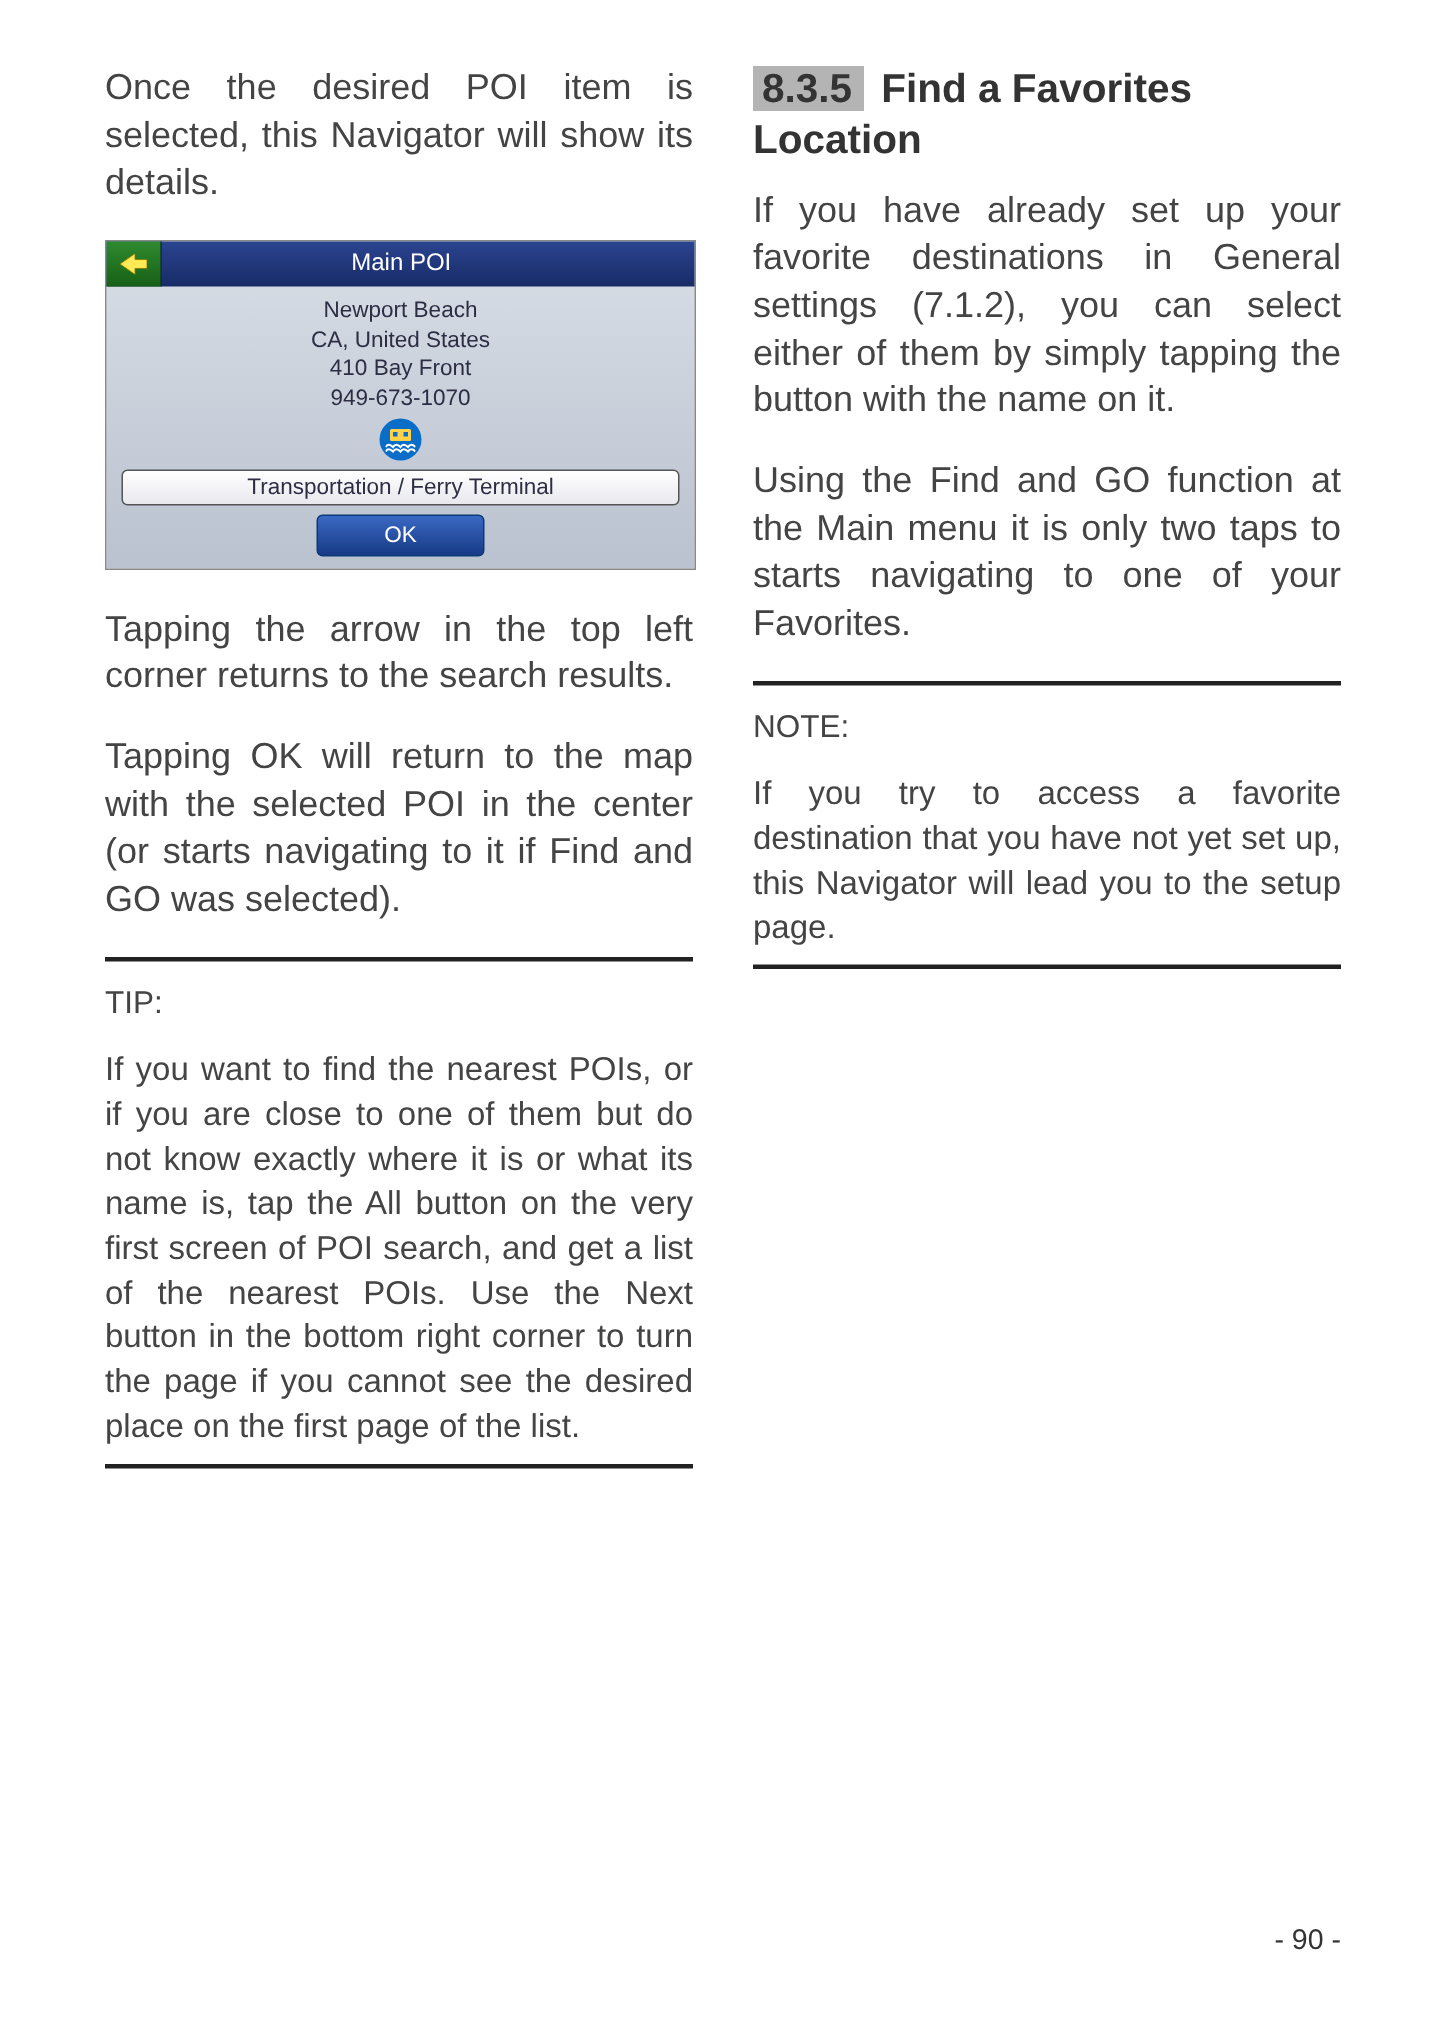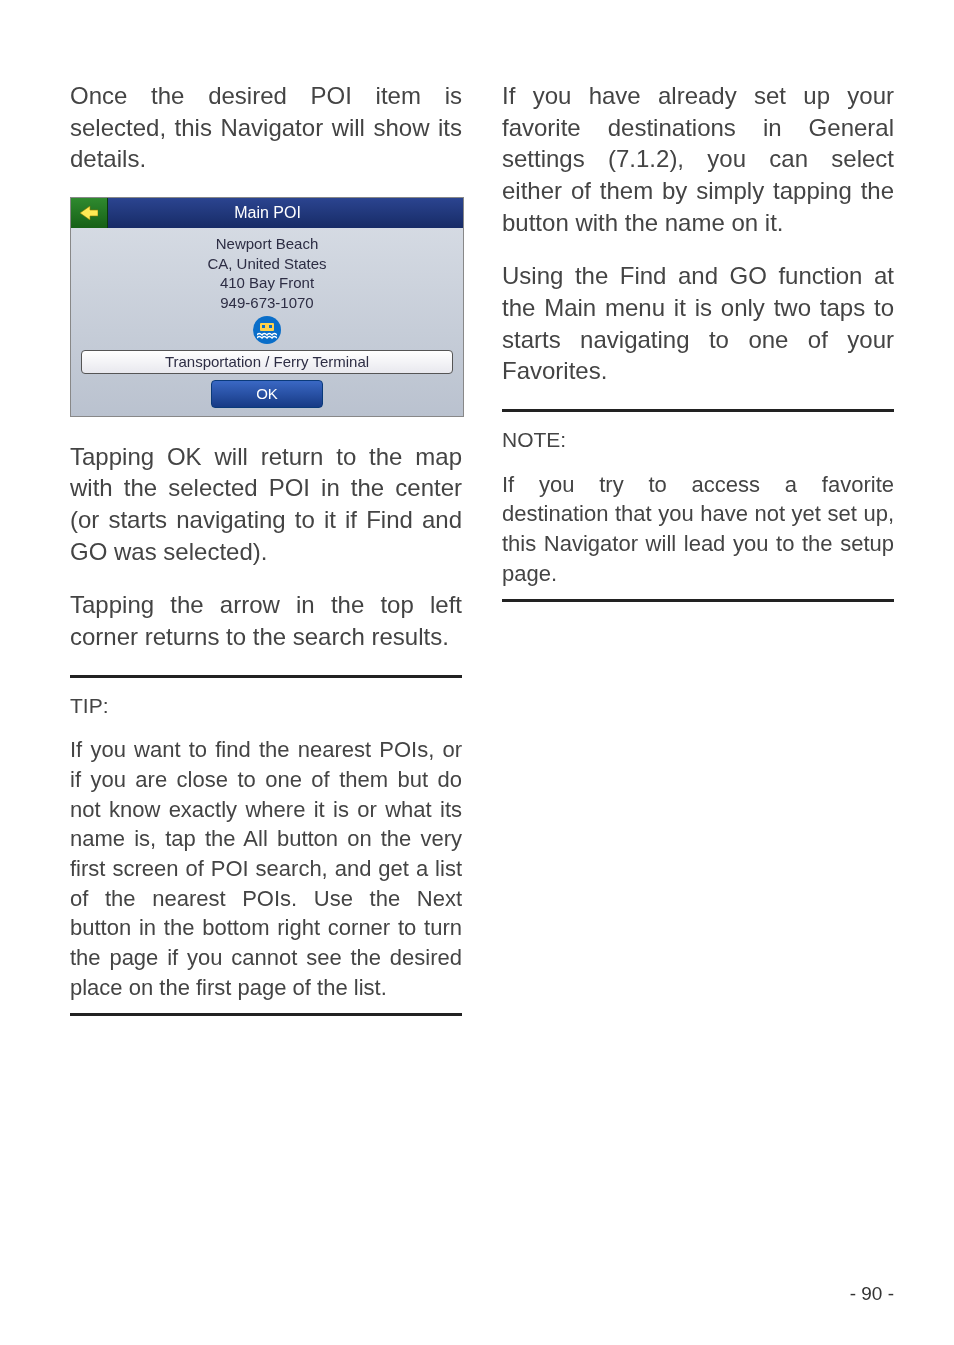--- a/index.html
+++ b/index.html
@@ -6,21 +6,21 @@
     margin: 0;
     padding: 0;
     background: #fff;
     font-family: Arial, Helvetica, sans-serif;
     color: #222;
   }
   .page {
     width: 954px;
     height: 1345px;
     box-sizing: border-box;
-    padding: 80px 60px 40px 70px;
+    padding: 43px 60px 40px 70px;
     display: flex;
     flex-direction: column;
   }
   .columns {
     flex: 1;
     display: flex;
     gap: 40px;
   }
   .col {
     flex: 1;
@@ -182,30 +182,34 @@
               <rect x="12" y="4" width="3" height="3" fill="#0a6ec9"></rect>
               <path d="M0 14 q2 -3 5 0 q2 -3 5 0 q2 -3 5 0 q2 -3 5 0" stroke="#fff" stroke-width="1.4" fill="none"></path>
               <path d="M0 17 q2 -3 5 0 q2 -3 5 0 q2 -3 5 0 q2 -3 5 0" stroke="#fff" stroke-width="1.4" fill="none"></path>
             </svg>
           </div>
           <div class="shot-category">Transportation / Ferry Terminal</div>
           <div class="shot-ok">OK</div>
         </div>
       </div>
 
+      <p class="justify">Tapping the arrow in the top left corner returns to the search results.</p>
       <p class="justify">Tapping OK will return to the map with the selected POI in the center (or starts navigating to it if Find and GO was selected).</p>
-      <p class="justify">Tapping the arrow in the top left corner returns to the search results.</p>
 
       <div class="rule"></div>
       <div class="callout-label">TIP:</div>
       <div class="callout-body">If you want to find the nearest POIs, or if you are close to one of them but do not know exactly where it is or what its name is, tap the All button on the very first screen of POI search, and get a list of the nearest POIs. Use the Next button in the bottom right corner to turn the page if you cannot see the desired place on the first page of the list.</div>
       <div class="rule"></div>
     </div>
 
     <div class="col">
+      <div class="sect-head">
+        <span class="sect-num">8.3.5</span>
+        <span>Find a Favorites Location</span>
+      </div>
 
       <p class="justify">If you have already set up your favorite destinations in General settings (7.1.2), you can select either of them by simply tapping the button with the name on it.</p>
       <p class="justify">Using the Find and GO function at the Main menu it is only two taps to starts navigating to one of your Favorites.</p>
 
       <div class="rule"></div>
       <div class="callout-label">NOTE:</div>
       <div class="callout-body">If you try to access a favorite destination that you have not yet set up, this Navigator will lead you to the setup page.</div>
       <div class="rule"></div>
     </div>
 

